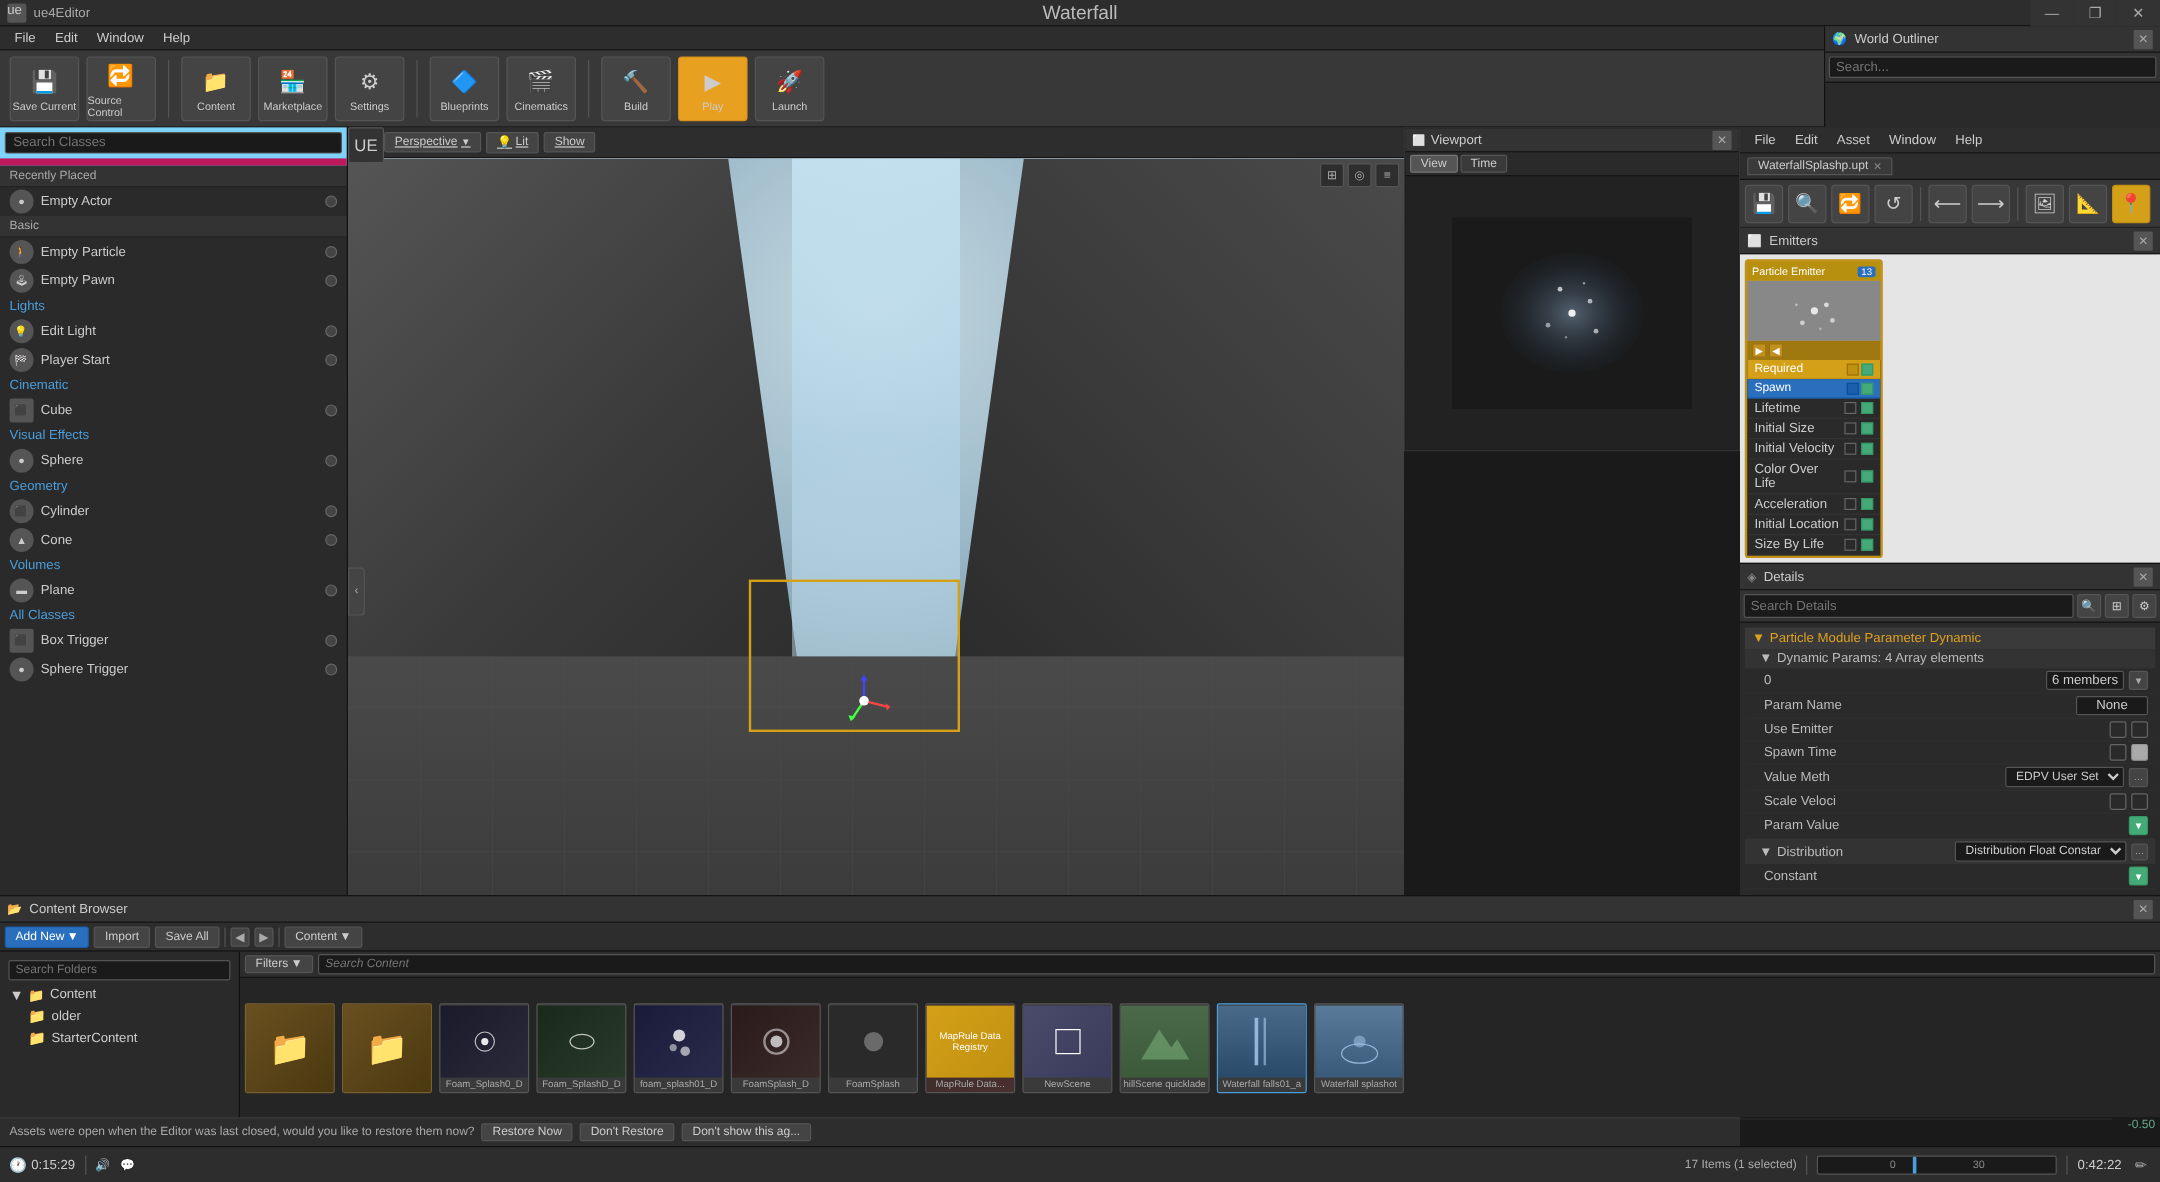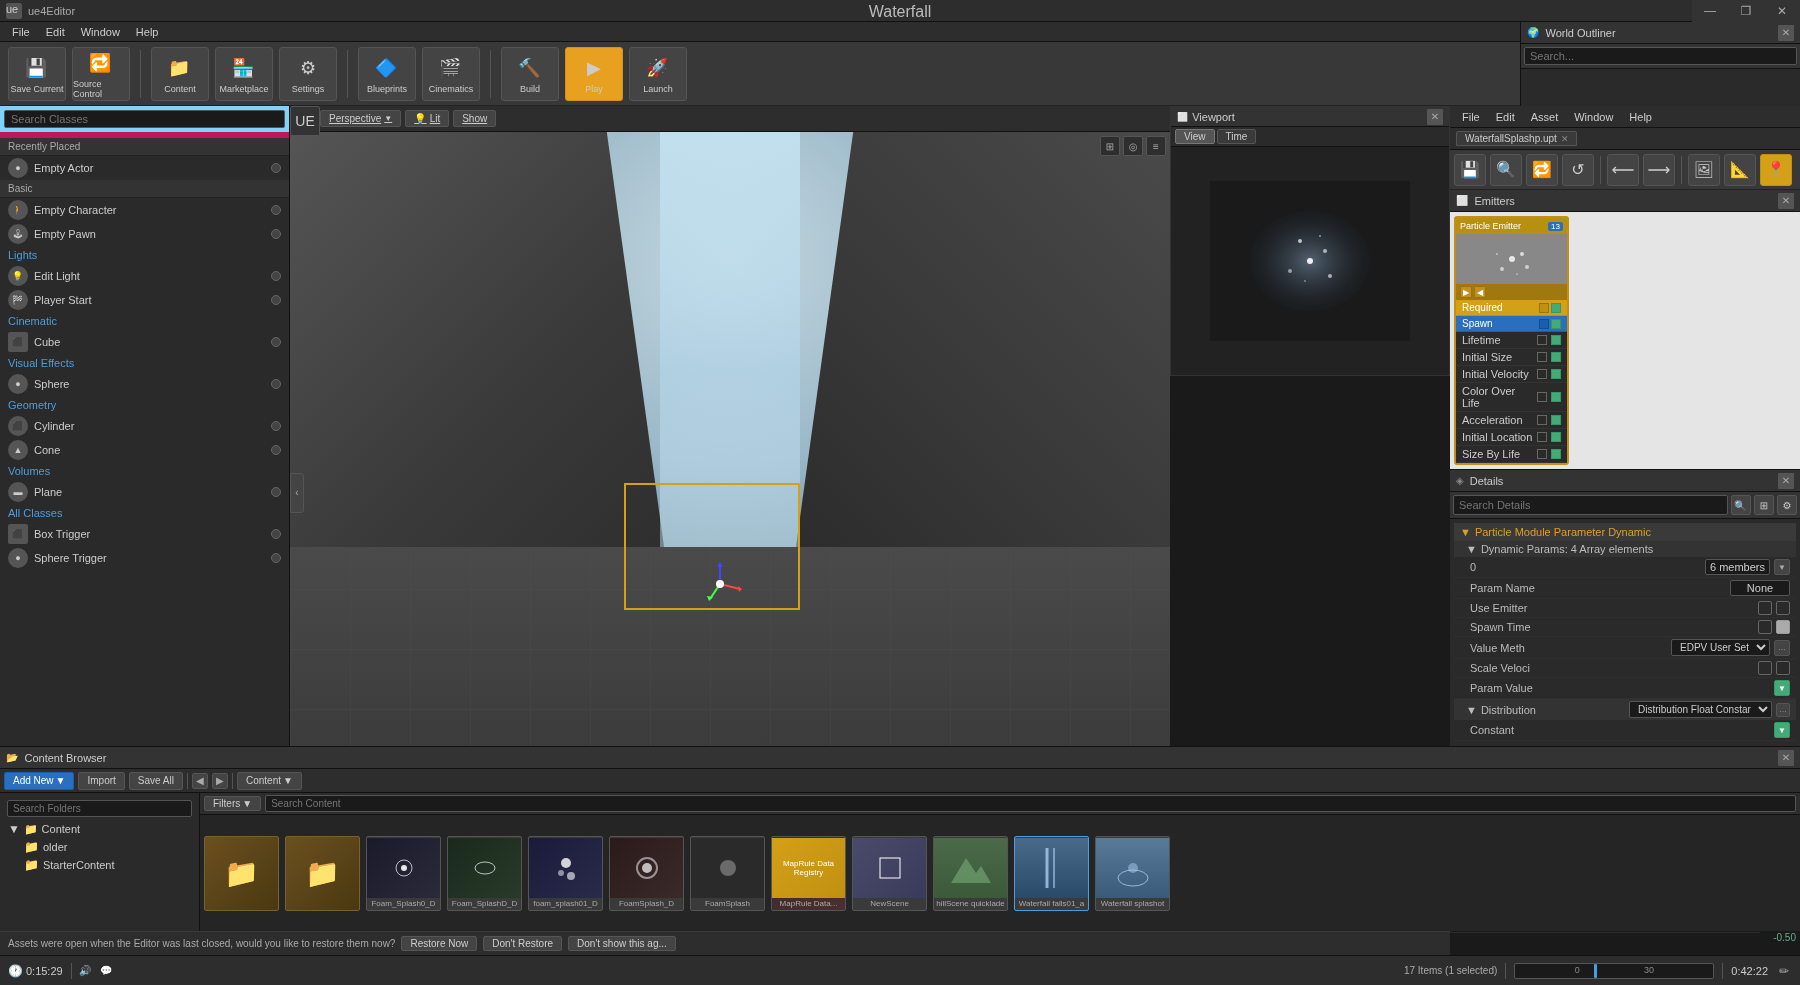--- a/index.html
+++ b/index.html
@@ -748,21 +748,21 @@
     <div class="left-section-header">Recently Placed</div>
 
     <div class="actor-item">
       <div class="actor-icon">●</div>
       <span class="actor-name">Empty Actor</span>
       <div class="actor-pin"></div>
     </div>
     <div class="left-section-header">Basic</div>
     <div class="actor-item">
       <div class="actor-icon">🚶</div>
-      <span class="actor-name">Empty Character</span>
+      <span class="actor-name">Empty Particle</span>
       <div class="actor-pin"></div>
     </div>
     <div class="actor-item">
       <div class="actor-icon">🕹</div>
       <span class="actor-name">Empty Pawn</span>
       <div class="actor-pin"></div>
     </div>
     <div class="left-category">Lights</div>
     <div class="actor-item">
       <div class="actor-icon">💡</div>
@@ -1169,21 +1169,21 @@
         <span>StarterContent</span>
       </div>
     </div>
 
     <div style="flex:1; display:flex; flex-direction:column; background:#252525; overflow:hidden;">
       <div style="height:22px; background:#2d2d2d; display:flex; align-items:center; padding:0 4px; gap:4px; border-bottom:1px solid #111;">
         <div style="padding:1px 8px; background:#444; border:1px solid #555; color:#ccc; font-size:10px; cursor:pointer; border-radius:2px; display:flex; align-items:center; gap:2px;">
           <span>Filters</span>
           <span>▼</span>
         </div>
-        <input type="text" style="flex: 1 1 0%; background: rgb(26, 26, 26); border: 1px solid rgb(85, 85, 85); color: rgb(204, 204, 204); padding: 2px 5px; font-size: 10px; border-radius: 2px;" placeholder="Search Content">
+        <input type="text" style="flex: 1 1 0%; background: rgb(26, 26, 26); border: 1px solid rgb(85, 85, 85); color: rgb(204, 204, 204); padding: 2px 5px; font-size: 10px; border-radius: 2px; font-style: italic;" placeholder="Search Content">
       </div>
       <div class="cb-assets">
 
         <div class="asset-folder" title="older">📁</div>
         <div class="asset-folder" title="StarterContent">📁</div>
 
         <div class="asset-thumb">
           <div class="asset-thumb-img" style="background:linear-gradient(135deg, #1a1a2a, #2a2a3a);">
             <svg width="40" height="40">
                 <circle cx="20" cy="20" r="8" fill="none" stroke="white" stroke-width="1" opacity="0.7"></circle>

